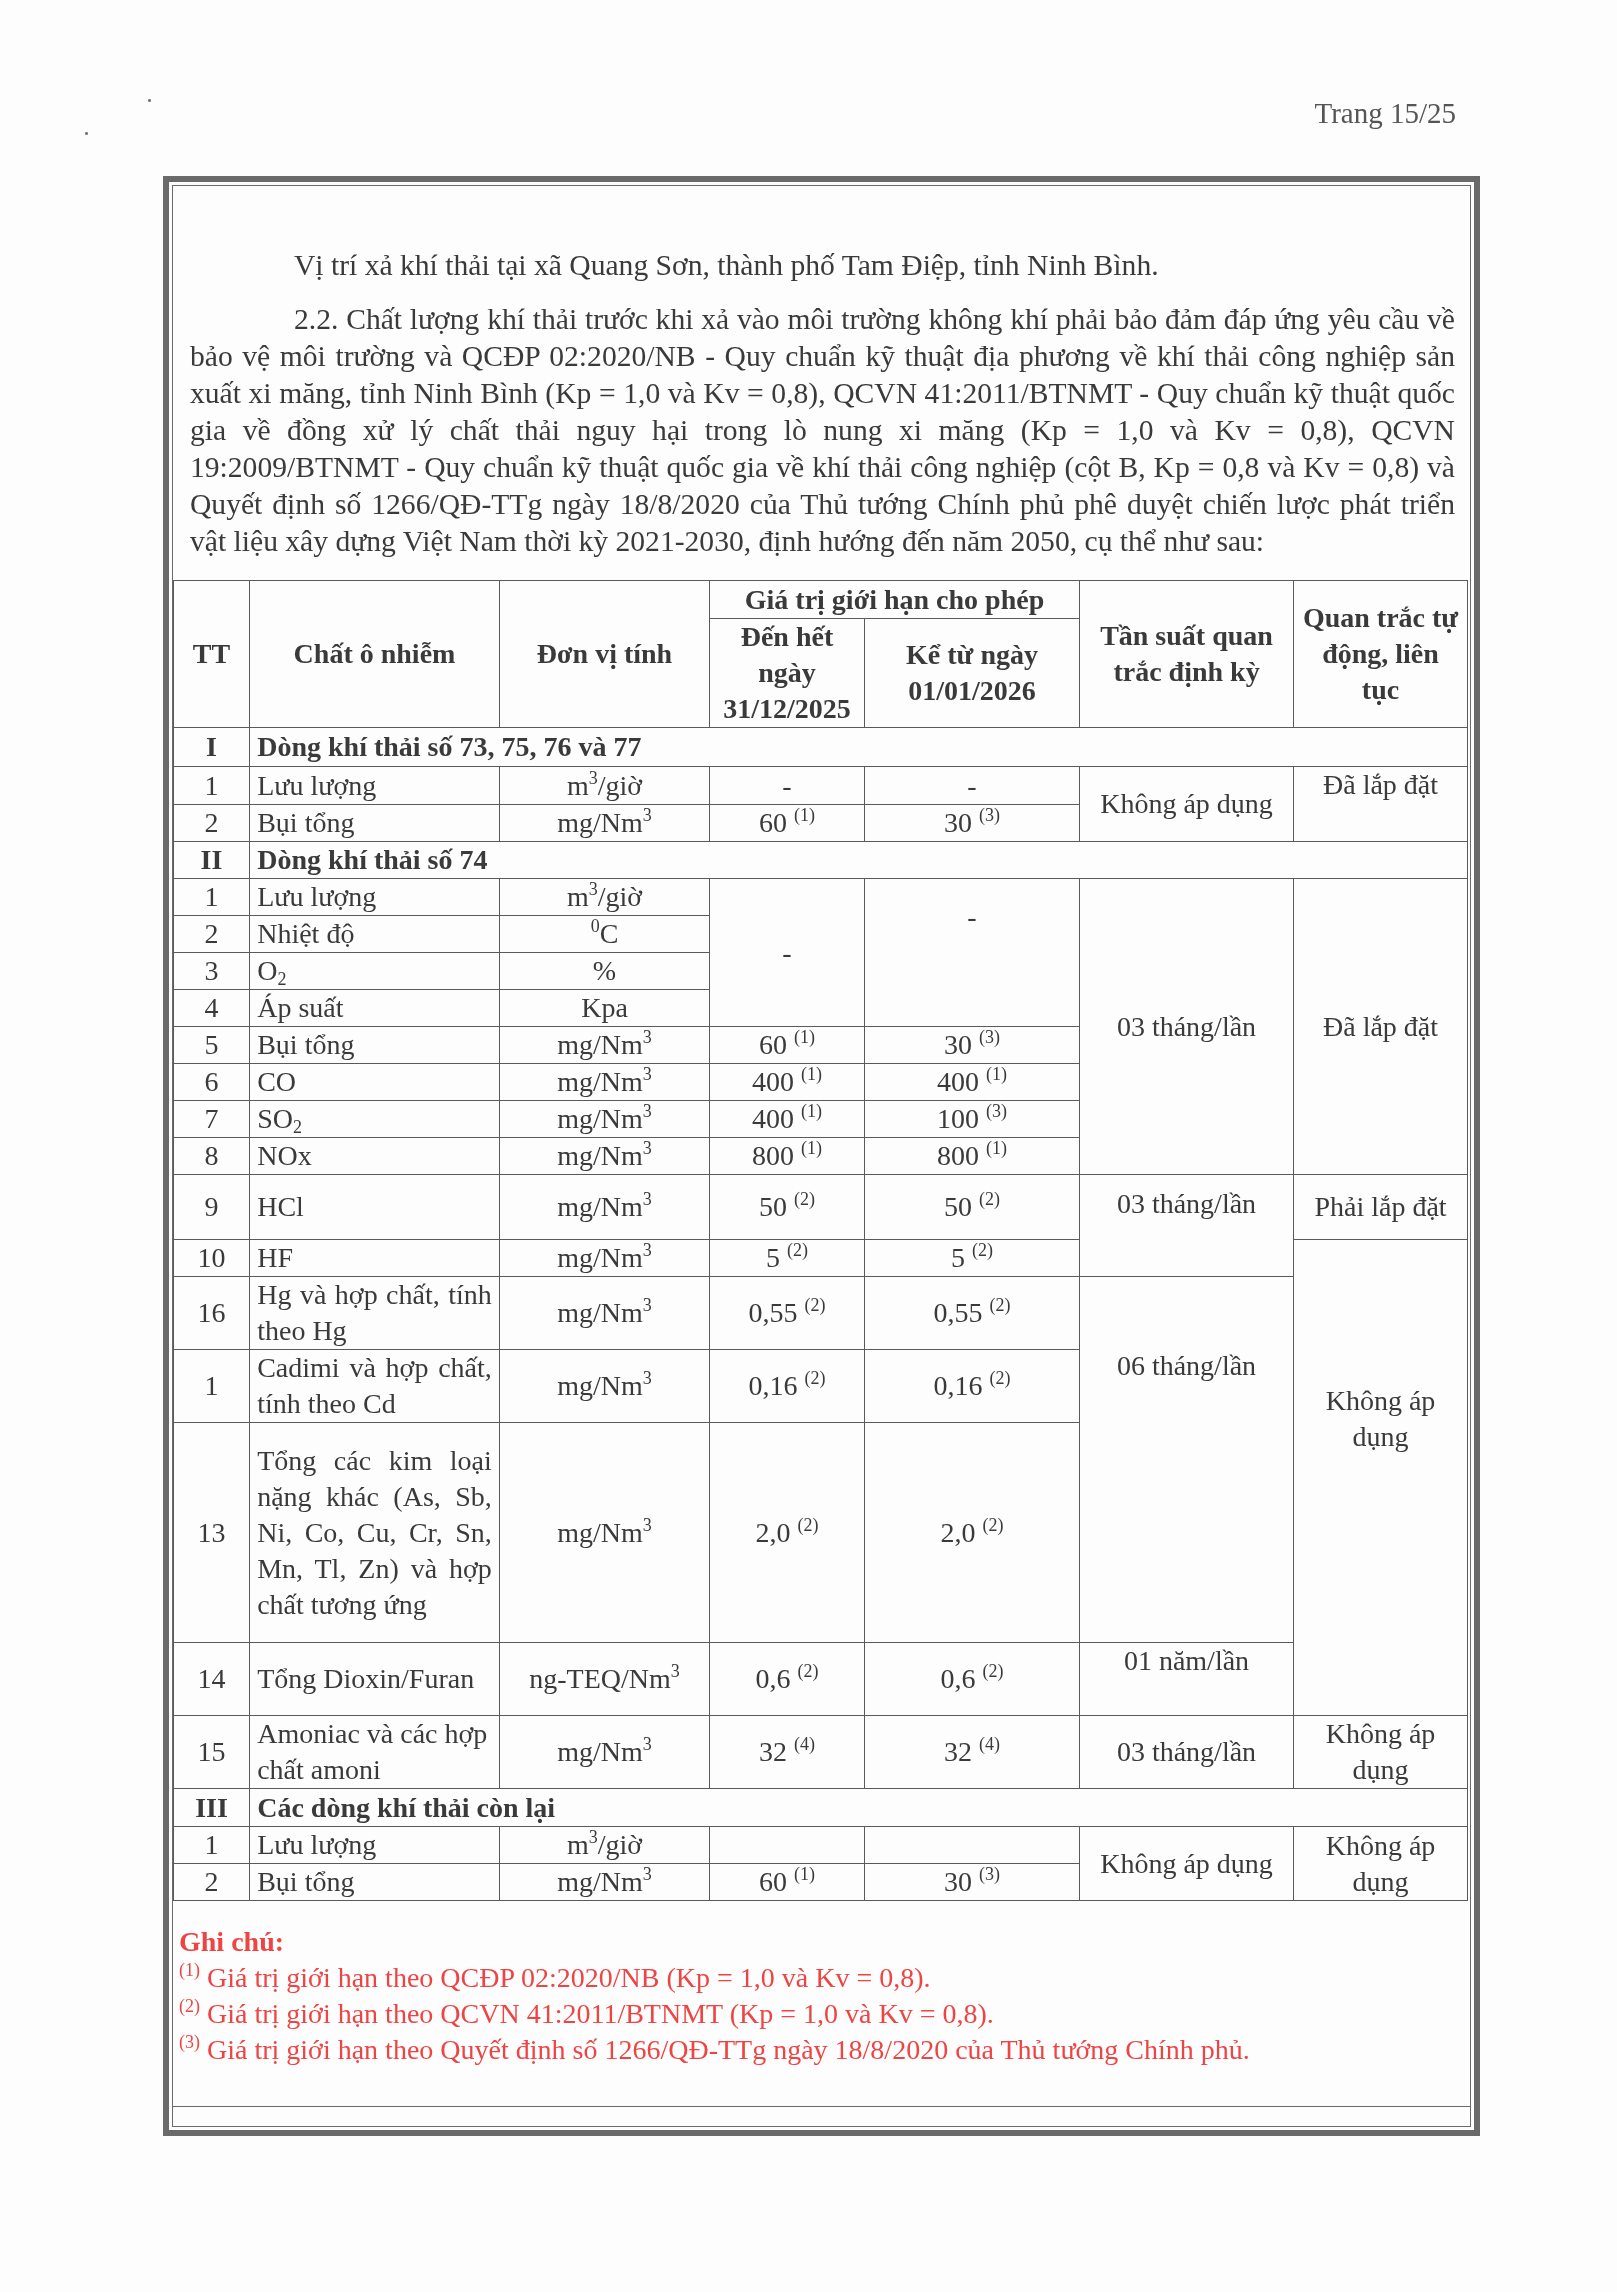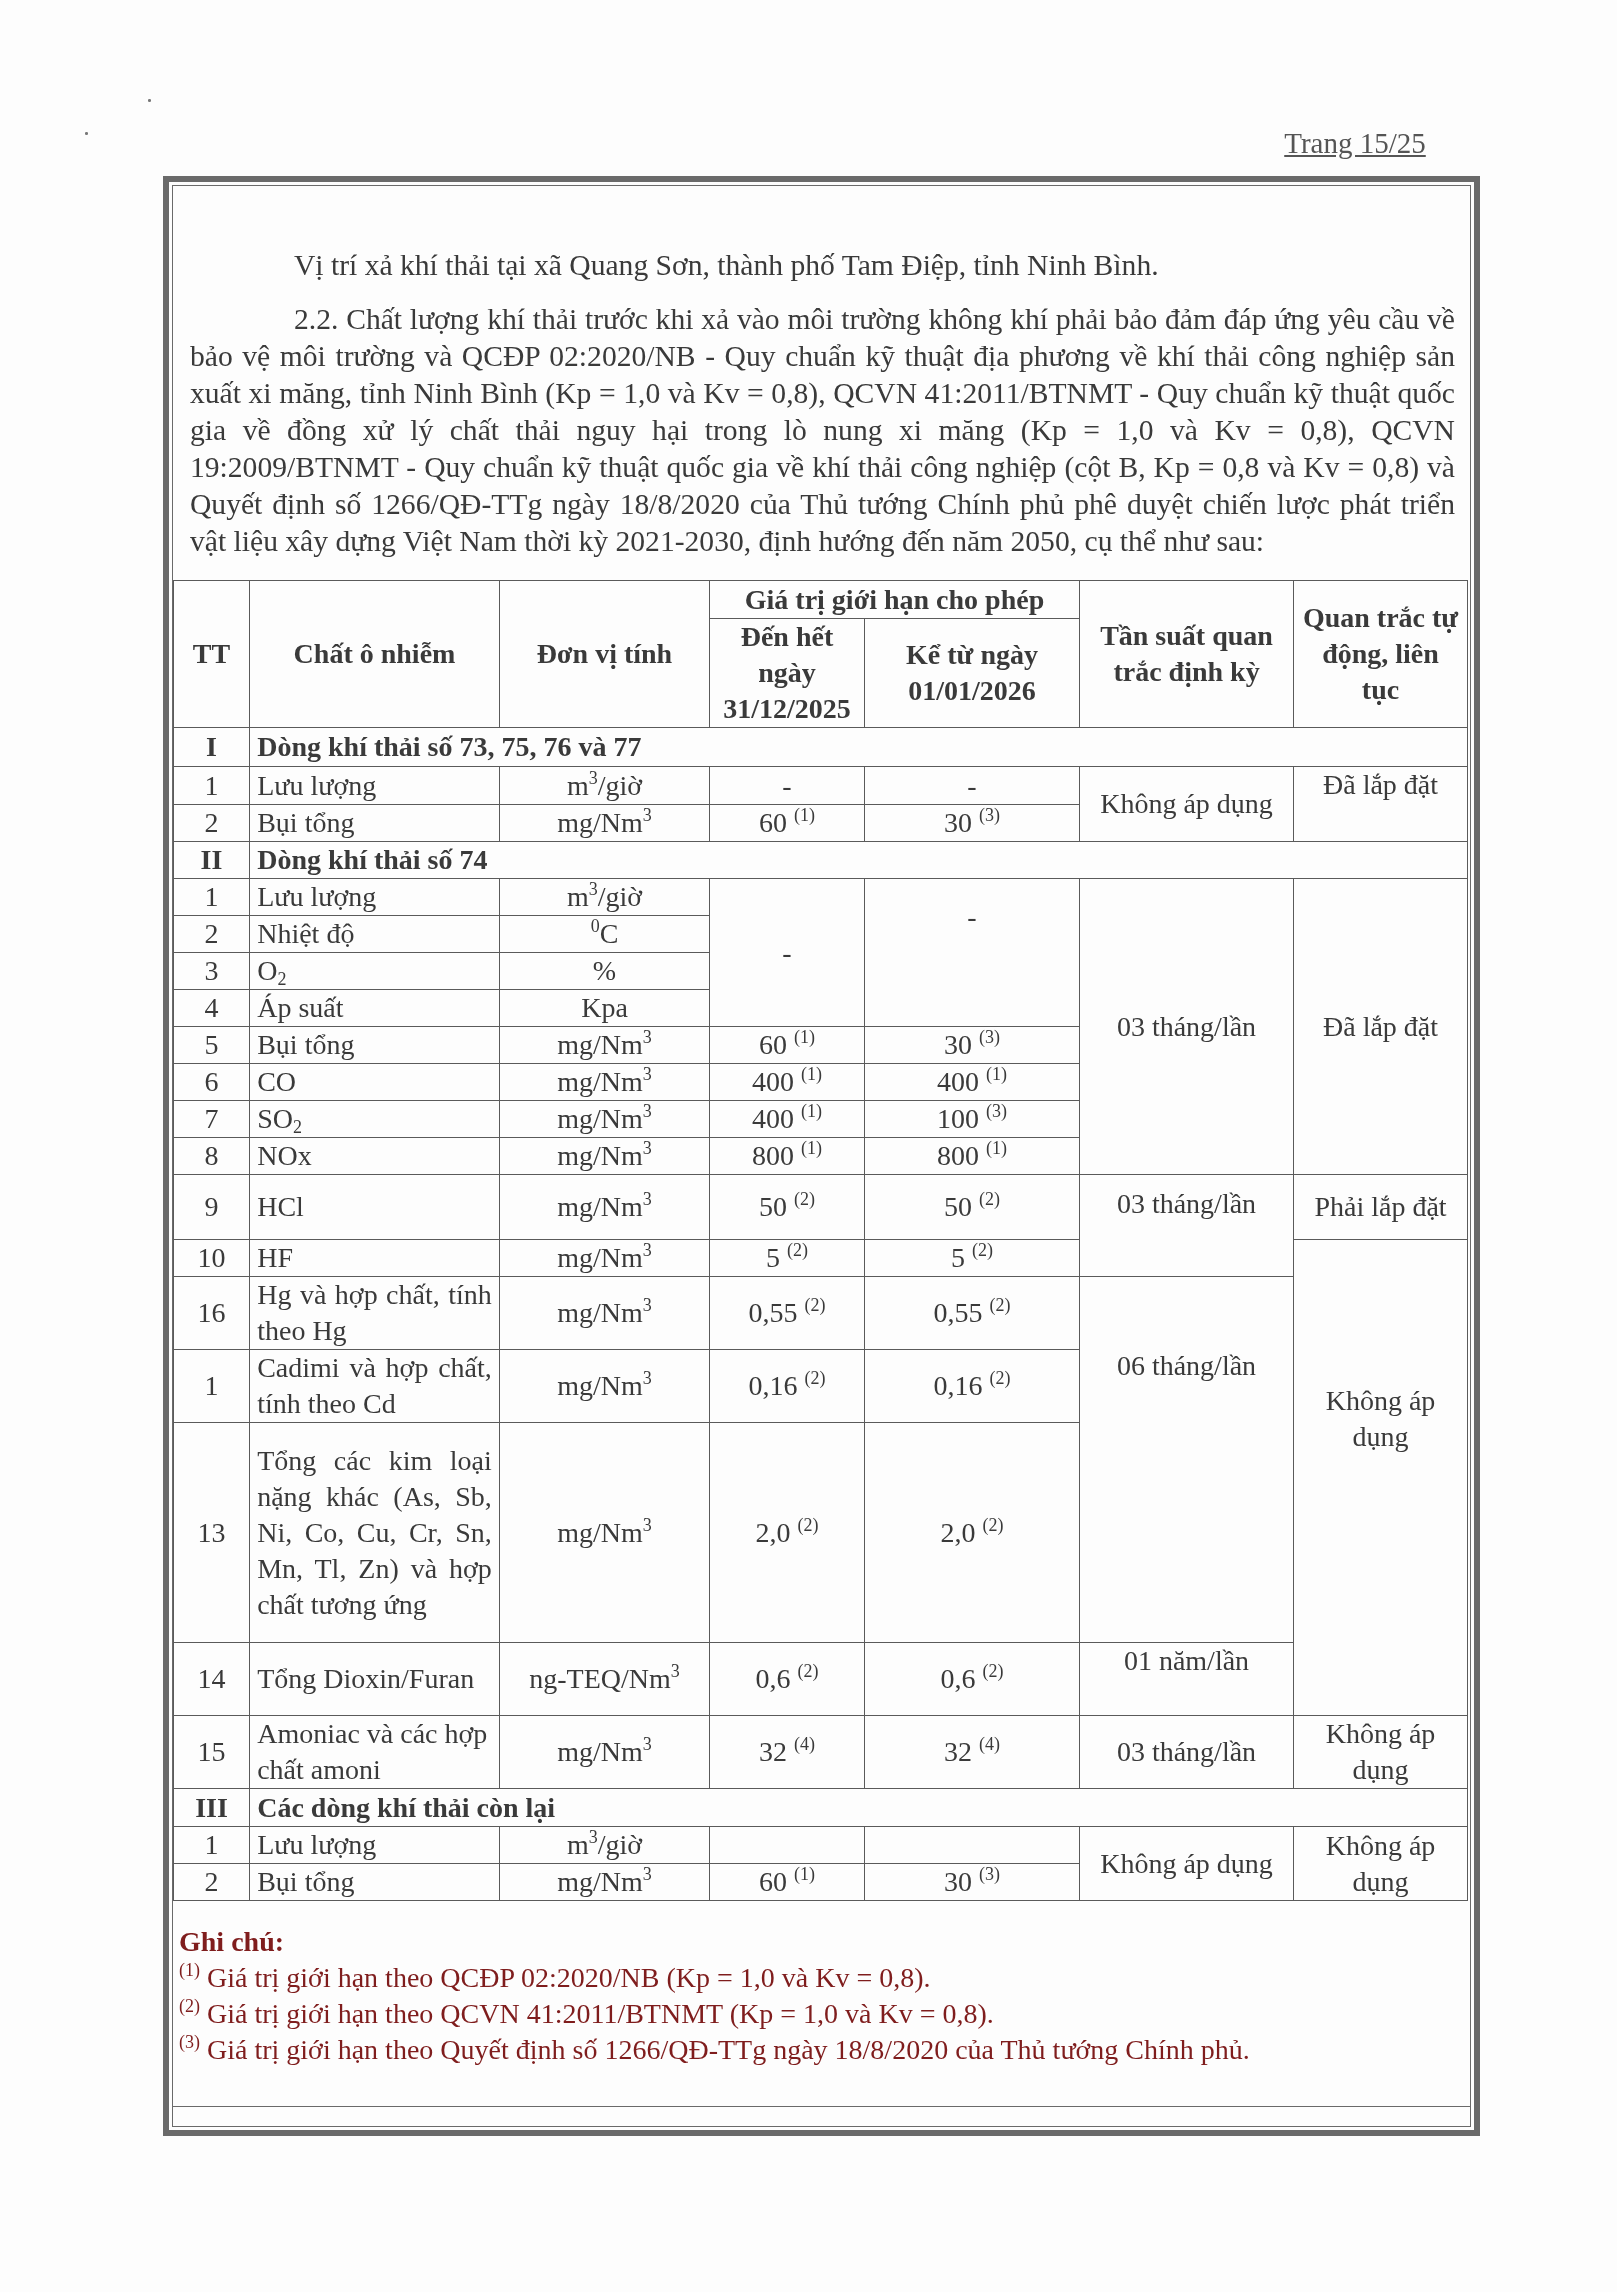--- a/index.html
+++ b/index.html
@@ -2,21 +2,21 @@
 <html style="font-size:14.3px"><head>
 <meta charset="utf-8">
 <style>
   html, body { margin: 0; padding: 0; }
   body {
     width: 1617px; height: 2293px; position: relative;
     background: #fdfdfd; color: #3a3a3a;
     font-family: "Liberation Serif", "DejaVu Serif", serif;
     overflow: hidden;
   }
-  .page-num { position: absolute; top: 127px; left: 1254px; width: 202px; text-align: center; font-size: 29px; color: #555; text-decoration: underline; }
+  .page-num { position: absolute; top: 97px; left: 1254px; width: 202px; text-align: right; font-size: 29px; color: #555; }
   .frame-outer { position: absolute; left: 163px; top: 176px; width: 1317px; height: 1960px; border: 6.3px solid #6a6a6a; box-sizing: border-box; }
   .frame-inner { position: absolute; left: 172px; top: 185px; width: 1299px; height: 1942px; border: 1.8px solid #6a6a6a; box-sizing: border-box; }
   .para { position: absolute; left: 190px; width: 1265px; font-size: 29.6px; line-height: 37px; text-align: justify; color: #3a3a3a; }
   .para.indent { text-indent: 104px; margin-top: 43px; }
   .p1 { top: 204px; }
   .p2 { top: 258px; }
 
   table.grid {
     position: absolute; left: 173px; top: 580px; width: 1293px;
     border-collapse: collapse; table-layout: fixed;
@@ -26,21 +26,21 @@
     border: 1.8px solid #5a5a5a; padding: 0 7.2px; vertical-align: middle;
     line-height: 36px; overflow: hidden;
   }
   th { font-weight: bold; text-align: center; line-height: 36px; }
   td.c { text-align: center; }
   td.l { text-align: left; }
   td.j { text-align: justify; text-align-last: left; }
   td.sec { font-weight: bold; }
   sup { font-size: 18px; vertical-align: 10.7px; line-height: 0; }
   sub { font-size: 18px; vertical-align: -5.4px; line-height: 0; }
-  .notes { position: absolute; left: 179px; top: 1924px; width: 1281px; font-size: 28px; line-height: 36px; color: #7f1d1d; }
+  .notes { position: absolute; left: 179px; top: 1924px; width: 1281px; font-size: 28px; line-height: 36px; color: #ef4444; }
   .notes .ttl { font-weight: bold; }
   .notes-line { position: absolute; left: 172px; top: 2106px; width: 1299px; border-top: 1.8px solid #6a6a6a; }
   .speck { position: absolute; width: 2.7px; height: 2.7px; background: #777; border-radius: 50%; }
 </style>
 </head>
 <body>
 
 <div class="speck" style="left:148px;top:99px;"></div>
 <div class="speck" style="left:85px;top:132px;"></div>
 

